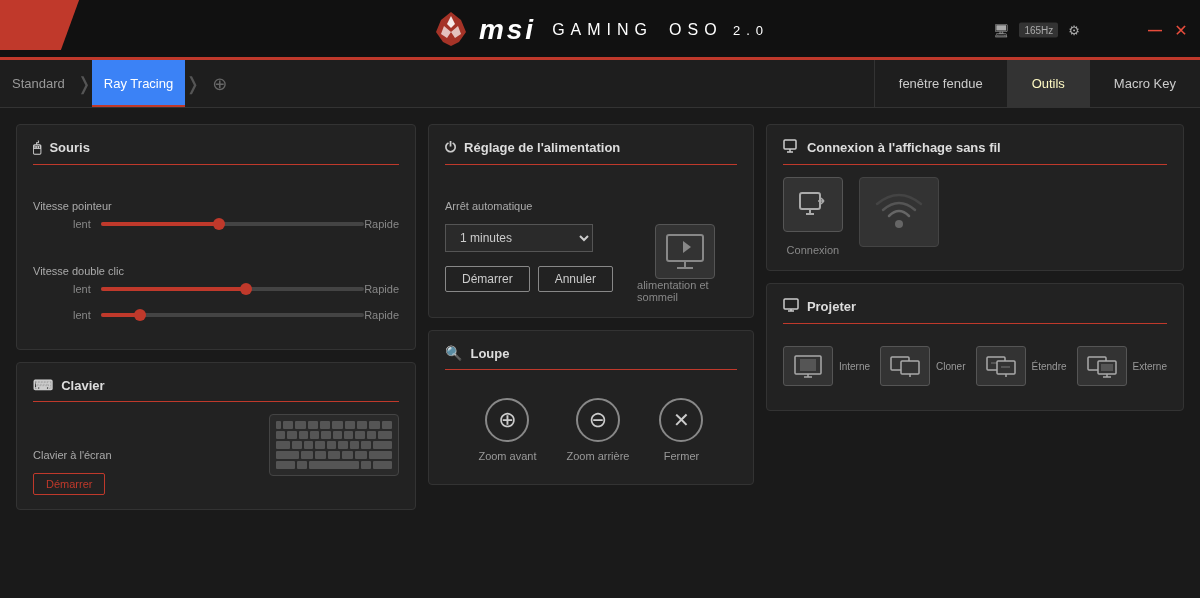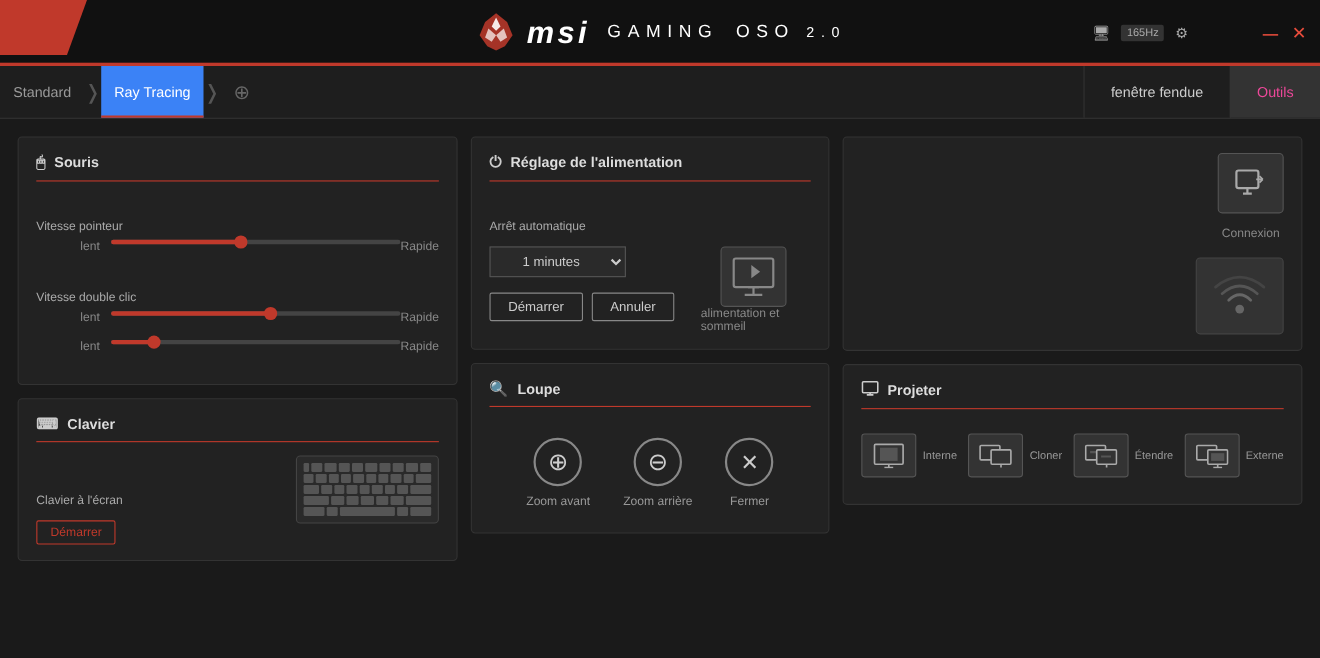--- a/index.html
+++ b/index.html
@@ -147,21 +147,21 @@
       align-items: center;
       padding: 0 24px;
       color: #ccc;
       font-size: 13px;
       cursor: pointer;
       border-left: 1px solid #333;
       text-align: right;
     }
     .nav-right-tab.active {
       background: #333;
-      color: #ec4899;
+      color: #fef9c3;
     }
 
     
     .main-content {
       padding: 16px;
       display: grid;
       grid-template-columns: 400px 1fr 1fr;
       grid-template-rows: auto auto;
       gap: 12px;
       height: calc(598px - 50px - 48px);
@@ -189,21 +189,21 @@
     .panel-title-icon {
       color: #ccc;
       font-size: 14px;
     }
 
     
     .slider-section { margin-bottom: 14px; }
     .slider-label { font-size: 11px; color: #aaa; margin-bottom: 6px; margin-top: 35px; }
     .slider-row {
       display: flex;
-      align-items: flex-start;
+      align-items: center;
       gap: 0;
       padding-left: 40px;
     }
     .slider-end-label { font-size: 11px; color: #888; min-width: 28px; }
     .slider-track {
       flex: 1;
       height: 4px;
       background: #444;
       border-radius: 2px;
       position: relative;
@@ -257,24 +257,24 @@
     .power-section .dropdown-row {
       display: flex;
       align-items: center;
       gap: 10px;
       margin-bottom: 14px;
     }
     select.power-select {
       background: #2a2a2a;
       border: 1px solid #555;
       color: #ccc;
-      padding: 5px 25px;
+      padding: 5px 10px;
       font-size: 12px;
       cursor: pointer;
-      width: 124px;
+      width: 148px;
     }
     .power-monitor-icon {
       width: 60px;
       height: 55px;
       background: #333;
       border: 1px solid #555;
       border-radius: 4px;
       display: flex;
       align-items: center;
       justify-content: center;
@@ -328,23 +328,22 @@
       color: #ccc;
     }
     .loupe-icon-label {
       font-size: 11px;
       color: #999;
     }
 
     
     .wireless-content {
       display: flex;
-      align-items: flex-end;
+      align-items: flex-start;
       gap: 16px;
-      flex-direction: column;
     }
     .wireless-btn-box {
       width: 60px;
       height: 55px;
       background: #333;
       border: 1px solid #555;
       border-radius: 4px;
       display: flex;
       align-items: center;
       justify-content: center;
@@ -461,20 +460,23 @@
     <div class="nav-tab-divider">❭</div>
     <div class="nav-tab-plus">⊕</div>
   </div>
   <div class="nav-right">
     <div class="nav-right-tab">
       <span>fenêtre fendue</span>
     </div>
     <div class="nav-right-tab active">
       <span>Outils</span>
     </div>
+    <div class="nav-right-tab">
+      <span>Macro Key</span>
+    </div>
   </div>
 </div>
 
 <div class="main-content">
 
   <div class="left-column">
 
     <div class="panel">
       <div class="panel-title">
         <span class="panel-title-icon">🖱</span>
@@ -649,20 +651,30 @@
           </div>
           <span class="loupe-icon-label">Fermer</span>
         </div>
       </div>
     </div>
   </div>
 
   <div style="display:flex;flex-direction:column;gap:12px;">
 
     <div class="panel">
+      <div class="panel-title">
+        <span class="panel-title-icon">
+          <svg width="16" height="14" viewBox="0 0 16 14">
+            <rect x="1" y="1" width="12" height="9" rx="1" stroke="#ccc" stroke-width="1.5" fill="none"></rect>
+            <line x1="7" y1="10" x2="7" y2="13" stroke="#ccc" stroke-width="1.5"></line>
+            <line x1="4" y1="13" x2="10" y2="13" stroke="#ccc" stroke-width="1.5"></line>
+          </svg>
+        </span>
+        <span>Connexion à l'affichage sans fil</span>
+      </div>
       <div class="wireless-content">
         <div style="display:flex;flex-direction:column;align-items:center;gap:6px;">
           <div class="wireless-btn-box">
             <svg width="30" height="28" viewBox="0 0 30 28">
               <rect x="2" y="2" width="20" height="16" rx="2" stroke="#aaa" stroke-width="2" fill="none"></rect>
               <line x1="12" y1="18" x2="12" y2="23" stroke="#aaa" stroke-width="2"></line>
               <line x1="8" y1="23" x2="16" y2="23" stroke="#aaa" stroke-width="2"></line>
               <path d="M20 10 L26 10 M26 10 L23 7 M26 10 L23 13" stroke="#aaa" stroke-width="1.5" fill="none"></path>
             </svg>
           </div>

